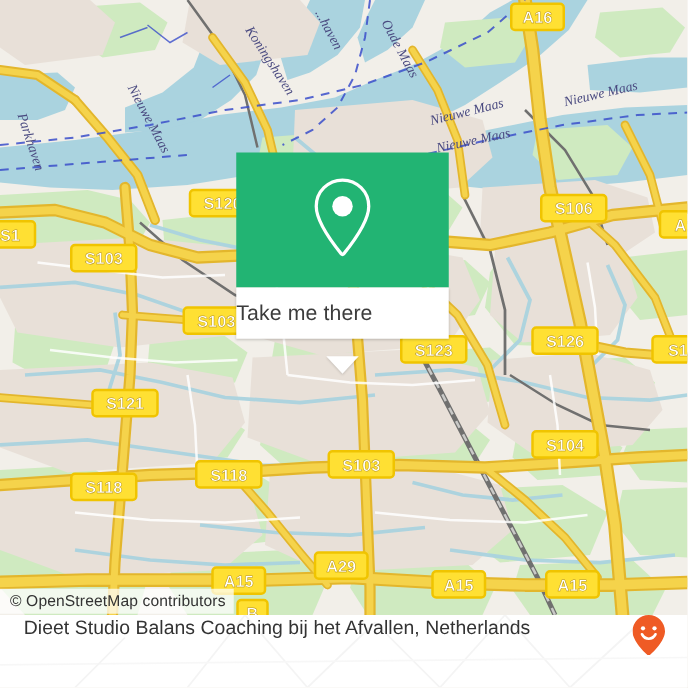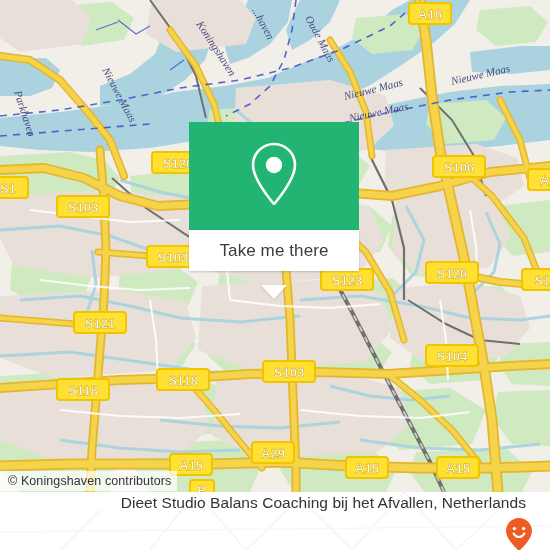--- a/index.html
+++ b/index.html
@@ -24,21 +24,21 @@
   }
 
   
   #callout{position:absolute;left:189px;top:122px;width:170px;}
   #callout-green{
     width:170px;height:108px;background:#22b473;
     display:flex;align-items:center;justify-content:center;
   }
   #callout-bar{
     width:170px;height:41px;background:#fff;
-    display:flex;align-items:center;justify-content:center;
+    display:flex;align-items:center;justify-content:flex-start;
     box-shadow:0 1px 2px rgba(0,0,0,.18);
   }
   #callout-bar span{
     font-size:17px;color:#3c3c3c;letter-spacing:.1px;
   }
   #callout-tail{
     position:absolute;left:50%;top:163px;transform:translateX(-50%);
     width:0;height:0;
     border-left:13px solid transparent;
     border-right:13px solid transparent;
@@ -46,22 +46,22 @@
     filter:drop-shadow(0 1px 1px rgba(0,0,0,.14));
   }
 
   
   #footer{
     position:absolute;left:0;top:492px;width:550px;height:58px;
     background:#fff;overflow:hidden;
   }
   #footer-watermark{position:absolute;left:0;top:0;width:550px;height:58px;opacity:.5;}
   #footer-inner{
-    position:relative;display:flex;align-items:flex-end;
-    height:58px;padding:0 10px 0 19px;box-sizing:border-box;flex-direction:column;
+    position:relative;display:flex;align-items:flex-start;
+    height:58px;padding:0 10px 0 19px;box-sizing:border-box;
   }
   #footer-title{
     flex:1 1 auto;font-size:15.5px;line-height:21px;color:#333;
     letter-spacing:.05px;padding-right:14px;
   }
   #moovit-logo{flex:0 0 auto;display:flex;align-items:center;gap:1px;padding-right:8px;}
   #moovit-word{
     font-size:31px;line-height:31px;color:#141414;
     letter-spacing:-.6px;font-weight:400;
     margin-left:1px;
@@ -335,21 +335,21 @@
             <rect x="522" y="269" width="52" height="21" rx="3" fill="#ffe033" stroke="#f0c400" stroke-width="2"></rect>
             <text x="546" y="284.5" text-anchor="middle" fill="#ffffff" stroke="#b08a00" stroke-width=".35">S10</text>
           </g>
         <g>
             <rect x="190" y="480" width="24" height="20" rx="3" fill="#ffe033" stroke="#f0c400" stroke-width="2"></rect>
             <text x="202" y="495" text-anchor="middle" fill="#ffffff" stroke="#b08a00" stroke-width=".35">B</text>
           </g>
       </g>
     </svg>
 
-    <div id="osm-attrib">© Koningshaven contributors</div>
+    <div id="osm-attrib">© OpenStreetMap contributors</div>
   </div>
 
   <div id="callout">
     <div id="callout-green">
       <svg width="56" height="72" viewBox="0 0 56 72">
         <path d="M28 4C16.4 4 7 13.4 7 25c0 13 15.5 32.5 20.2 38.3a1 1 0 0 0 1.6 0C33.5 57.5 49 38 49 25 49 13.4 39.6 4 28 4z" fill="none" stroke="#ffffff" stroke-width="2.6"></path>
         <circle cx="28" cy="25" r="8.2" fill="#ffffff"></circle>
       </svg>
     </div>
     <div id="callout-bar">

